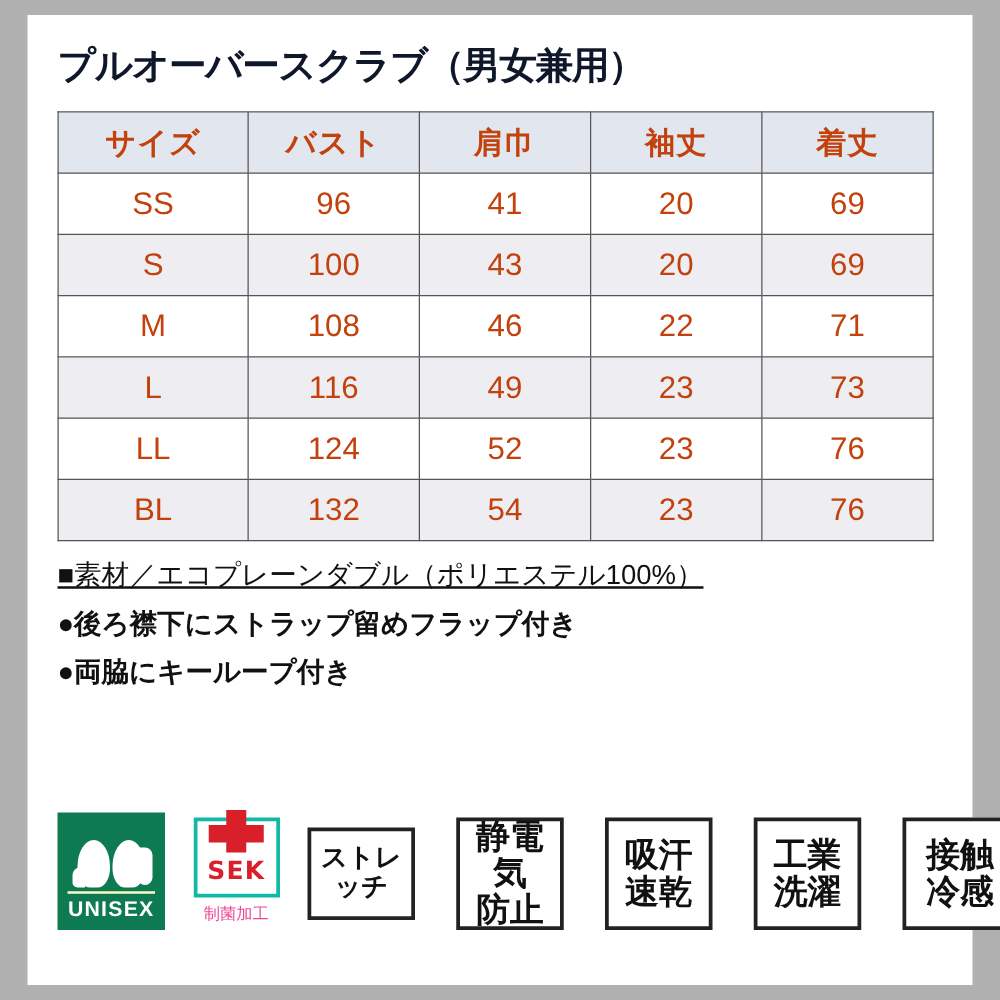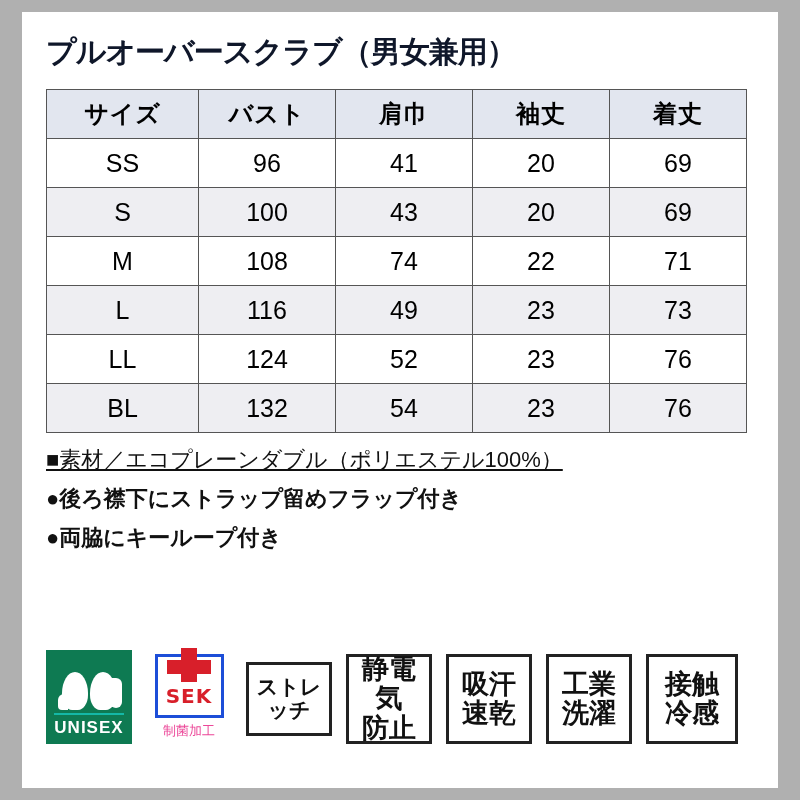--- a/index.html
+++ b/index.html
@@ -40,21 +40,21 @@
     border-collapse: collapse;
     width: 700px;
     table-layout: fixed;
     margin-bottom: 4px;
   }
   table.size-table th,
   table.size-table td {
     border: 1px solid #555555;
     text-align: center;
     font-size: 25px;
-    color: #000000;
+    color: #c2410c;
     height: 48px;
     padding: 0;
     font-weight: normal;
   }
   table.size-table thead th {
     background: #e2e6ef;
     font-weight: bold;
     letter-spacing: 1px;
     font-size: 24px;
   }
@@ -142,38 +142,38 @@
     top: 6px;
     width: 12px;
     height: 30px;
     background: #ffffff;
     border-radius: 0 8px 8px 8px;
   }
   .unisex-label {
     font-size: 17px;
     font-weight: bold;
     letter-spacing: 1px;
-    border-top: 2px solid #14b8a6;
+    border-top: 2px solid #fef9c3;
     padding-top: 3px;
     margin-top: 3px;
     width: 70px;
     text-align: center;
   }
 
   
   .badge-sek {
     width: 86px;
     height: 94px;
     background: #ffffff;
     position: relative;
   }
   .sek-box {
     width: 69px;
     height: 64px;
-    border: 3px solid #1d4ed8;
+    border: 3px solid #14b8a6;
     position: relative;
     box-sizing: border-box;
     display: flex;
     align-items: center;
     justify-content: center;
   }
   .sek-cross-v {
     position: absolute;
     left: 50%;
     top: -9px;
@@ -227,20 +227,21 @@
     width: 86px;
     height: 74px;
     font-size: 21px;
     margin-top: 12px;
   }
   .bx-2line {
     width: 86px;
     height: 90px;
     font-size: 27px;
     margin-top: 4px;
+    margin-left: 19px;
   }
   .bx-2line.wide {
     width: 92px;
   }
   .bx-2line span {
     display: block;
   }
 </style>
 </head>
 <body>
@@ -278,21 +279,21 @@
         <tr>
           <td>S</td>
           <td>100</td>
           <td>43</td>
           <td>20</td>
           <td>69</td>
         </tr>
         <tr>
           <td>M</td>
           <td>108</td>
-          <td>74</td>
+          <td>46</td>
           <td>22</td>
           <td>71</td>
         </tr>
         <tr>
           <td>L</td>
           <td>116</td>
           <td>49</td>
           <td>23</td>
           <td>73</td>
         </tr>

